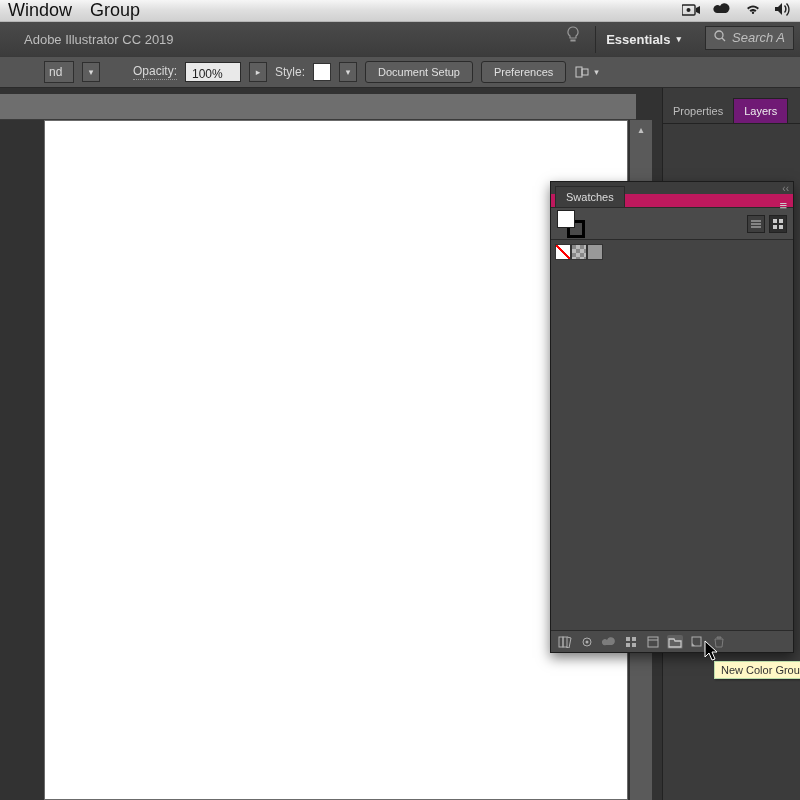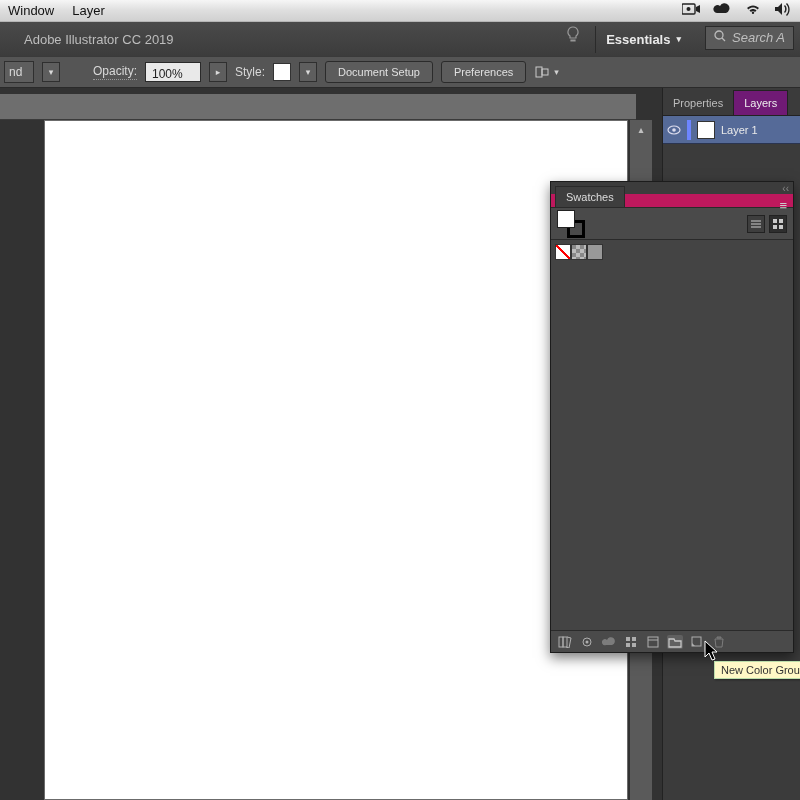--- a/index.html
+++ b/index.html
@@ -13,21 +13,21 @@
     position: relative;
   }
   
   .menubar {
     height: 22px;
     background: linear-gradient(#f6f6f6,#dedede 50%,#d0d0d0);
     color: #111;
     display: flex;
     align-items: center;
     padding: 0 8px;
-    font-size: 13px;
+    font-size: 18px;
     border-bottom: 1px solid #b5b5b5;
     position: relative;
   }
   .menubar .menu-item { margin-right: 18px; }
   .menubar .right-icons { margin-left: auto; display: flex; gap: 12px; align-items: center; }
   .right-icons svg { fill:#222; }
   
   .app-header {
     height: 34px;
     background: linear-gradient(#4a4a4a,#3c3c3c);
@@ -75,20 +75,21 @@
     padding: 0 4px;
     font-size: 12px;
     color: #d9d9d9;
   }
   .select-box {
     background: #5e5e5e;
     border: 1px solid #2f2f2f;
     height: 22px;
     display: flex; align-items: center;
     padding: 0 4px;
+    margin-left: 40px;
   }
   .underline-label { border-bottom: 1px dotted #999; padding-bottom: 1px; margin-left: 25px; }
   .opacity-input {
     background: #e9e9e9; color: #222;
     height: 20px; width: 56px;
     display: flex; align-items: flex-end; padding: 0 6px;
     border: 1px solid #2a2a2a;
   }
   .little-btn { width: 18px; height: 20px; background:#5e5e5e; border:1px solid #2f2f2f; display:flex;align-items:center;justify-content:center;font-size:9px;}
   .style-swatch {
@@ -135,21 +136,21 @@
   .scroll-arrow { width:100%; height:18px; display:flex; align-items:center; justify-content:center; color:#c0c0c0; font-size:10px;}
   
   .right-panel {
     position: absolute;
     right: 0; top: 88px;
     width: 138px; height: calc(100% - 88px);
     background: #3b3b3b;
     border-left: 1px solid #222;
   }
   .panel-tabs {
-    display:flex; height:28px; align-items:flex-end;
+    display:flex; height:36px; align-items:flex-end;
     background:#3b3b3b;
     border-bottom:1px solid #222;
   }
   .panel-tab {
     padding: 6px 10px;
     font-size: 11px;
     color: #bdbdbd;
   }
   .panel-tab.active { background:#701a75; color:#eee; border:1px solid #222; border-bottom:none;}
   .layer-row {
@@ -222,21 +223,21 @@
   }
   .cursor {
     position:absolute;left:703px;top:639px;pointer-events:none;
   }
 </style>
 </head>
 <body>
 
 <div class="menubar">
   <span class="menu-item">Window</span>
-  <span class="menu-item">Layer</span>
+  <span class="menu-item">Group</span>
   <div class="right-icons">
     <span><svg width="18" height="12">
           <rect x="0" y="1" width="13" height="10" rx="1" fill="none" stroke="#222" stroke-width="1.4"></rect>
           <circle cx="6.5" cy="6" r="2" fill="#222"></circle>
           <path d="M14 4 L18 2 L18 10 L14 8 Z" fill="#222"></path>
         </svg></span>
     <span><svg width="20" height="14">
           <path d="M6 11a4 4 0 1 1 2-7 5 5 0 1 1 6 7H6z" fill="#222"></path>
         </svg></span>
     <span><svg width="18" height="14">
@@ -305,31 +306,20 @@
   <div class="canvas"></div>
   <div class="scroll-gutter">
     <div class="scroll-arrow">▴</div>
   </div>
 </div>
 
 <div class="right-panel">
   <div class="panel-tabs">
     <div class="panel-tab">Properties</div>
     <div class="panel-tab active">Layers</div>
-  </div>
-  <div class="layer-row">
-    <span class="eye">
-      <svg viewBox="0 0 14 14" width="14" height="14">
-          <ellipse cx="7" cy="7" rx="6" ry="4" fill="none" stroke="#dde" stroke-width="1.2"></ellipse>
-          <circle cx="7" cy="7" r="1.8" fill="#dde"></circle>
-        </svg>
-    </span>
-    <span class="color-strip"></span>
-    <span class="layer-thumb"></span>
-    <span>Layer 1</span>
   </div>
 </div>
 
 <div class="swatches-panel">
   <div class="swatches-titlebar">
     <span>×</span>
     <span>‹‹</span>
   </div>
   <div class="swatches-tab-row">
     <div class="swatches-tab">Swatches</div>

